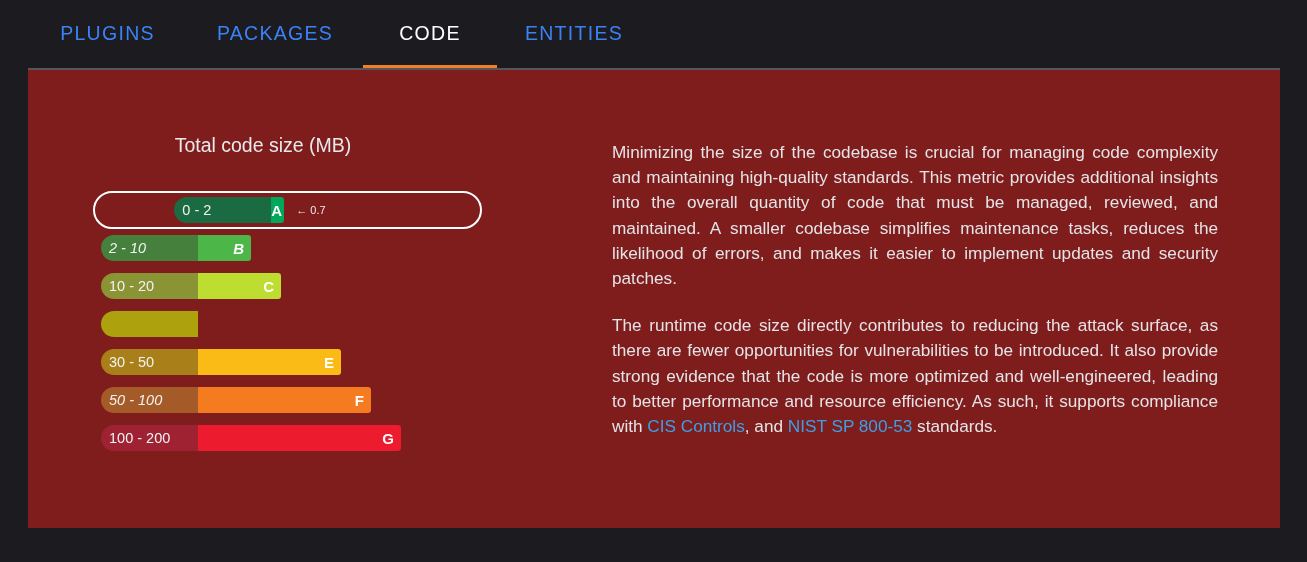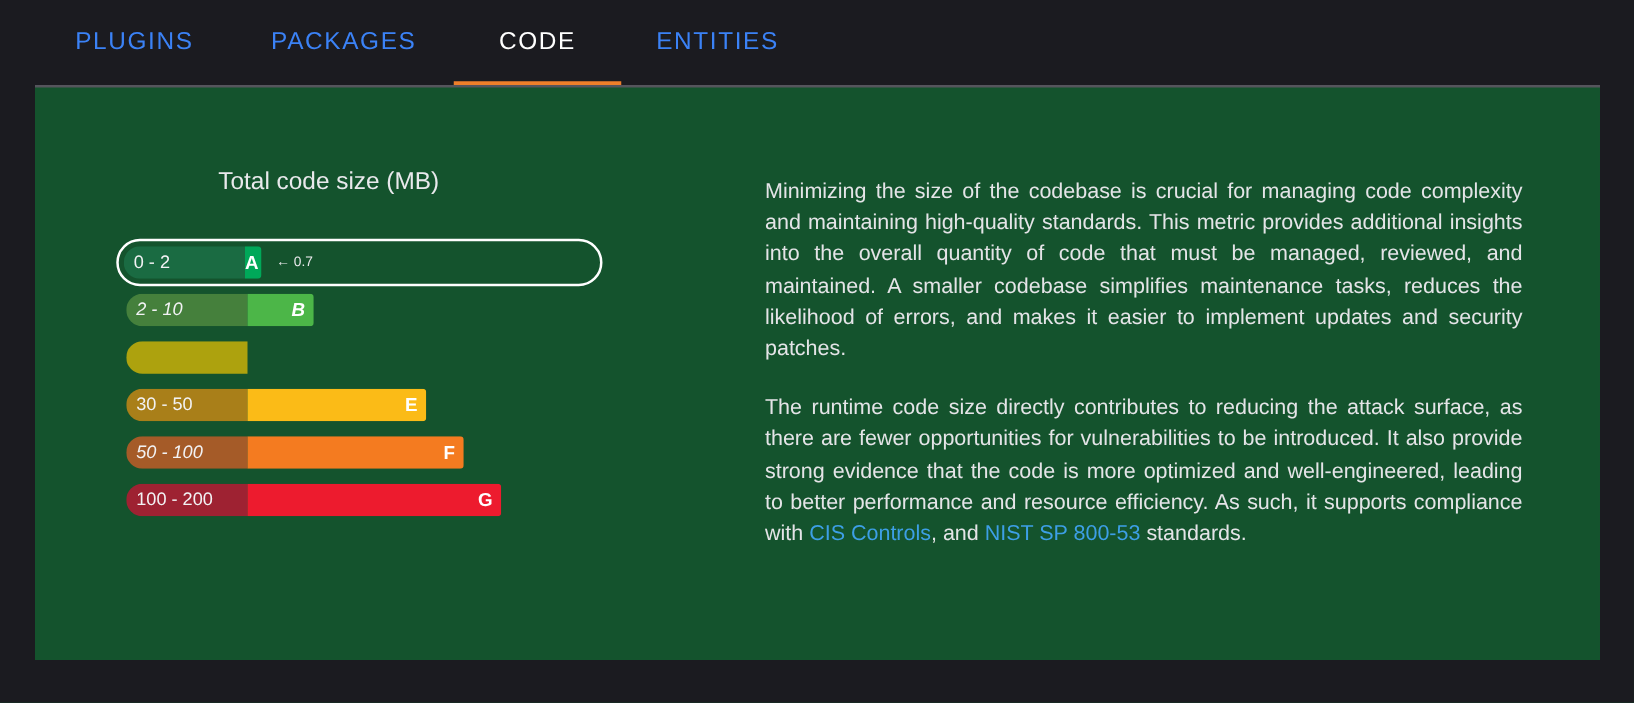--- a/index.html
+++ b/index.html
@@ -29,21 +29,21 @@
   .tab.active { color: #ffffff; }
   .tab .underline {
     position: absolute; left: 0; right: 0; bottom: 0;
     height: 3px; background: #ef7f2a;
   }
 
   
   .panel {
     position: absolute; left: 28px; top: 68px;
     width: 1252px; height: 460px;
-    background: #14532d;
+    background: #7f1d1d;
     border-top: 2px solid #55555c;
   }
 
   
   .chart { position: absolute; left: 0; top: 0; width: 560px; height: 460px; }
   .chart-title {
     position: absolute; left: 0; top: 64px; width: 470px;
     text-align: center;
     font-size: 19.5px; color: #e9e9ec;
     white-space: nowrap;
@@ -63,21 +63,21 @@
     width: 97px;
     font-size: 14.5px; color: #f2f2f4;
     white-space: nowrap;
   }
   .seg-grade {
     display: flex; align-items: center; justify-content: flex-end;
     padding-right: 7px;
     font-size: 15px; font-weight: bold; color: #ffffff;
     white-space: nowrap;
   }
-  .row.highlight { margin-left: -8px; padding: 0; }
+  .row.highlight { margin-left: -8px; padding: 0; justify-content: center; }
   .row.highlight .hl-box {
     position: absolute; left: 0; top: -6px;
     width: 389px; height: 38px;
     border: 2px solid #ffffff;
     border-radius: 19px;
     pointer-events: none;
   }
   .row.highlight .bar { margin-left: 6px; }
   .marker {
     display: flex; align-items: center;
@@ -127,20 +127,26 @@
           </div>
           <div class="marker">← 0.7</div>
         </div>
         <div class="row">
           <div class="bar" style="width: 150px; font-style: italic;">
             <div class="seg-label" style="background: rgb(69, 128, 60); width: 97px; flex: 0 0 97px;">2 - 10</div>
             <div class="seg-grade" style="background: rgb(76, 182, 72); flex: 1 1 auto;">B</div>
           </div>
         </div>
         <div class="row">
+          <div class="bar" style="width: 180px;">
+            <div class="seg-label" style="background: rgb(138, 148, 52); width: 97px; flex: 0 0 97px;">10 - 20</div>
+            <div class="seg-grade" style="background: rgb(190, 221, 49); flex: 1 1 auto;">C</div>
+          </div>
+        </div>
+        <div class="row">
           <div class="bar" style="width: 210px; flex-direction: column;">
             <div class="seg-label" style="background: rgb(173, 162, 14); width: 97px; flex: 0 0 97px;">20 - 30</div>
             <div class="seg-grade" style="background: rgb(251, 237, 9); flex: 1 1 auto;">D</div>
           </div>
         </div>
         <div class="row">
           <div class="bar" style="width: 240px;">
             <div class="seg-label" style="background: rgb(169, 127, 25); width: 97px; flex: 0 0 97px;">30 - 50</div>
             <div class="seg-grade" style="background: rgb(251, 187, 23); flex: 1 1 auto;">E</div>
           </div>

